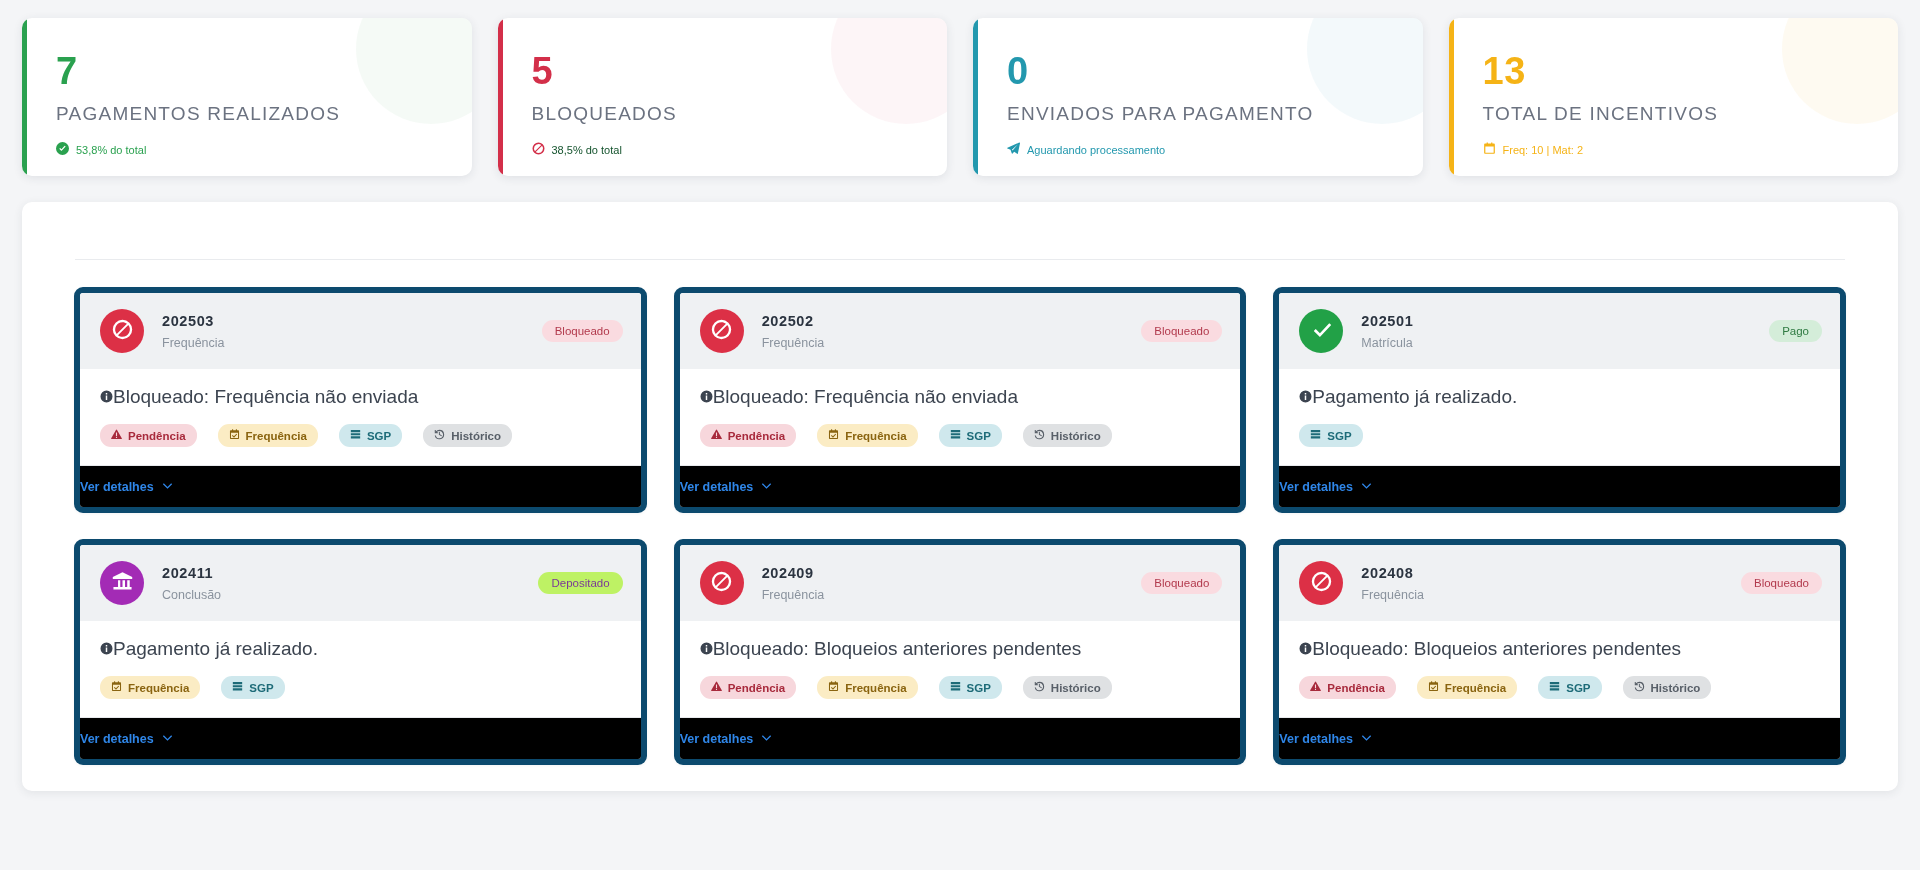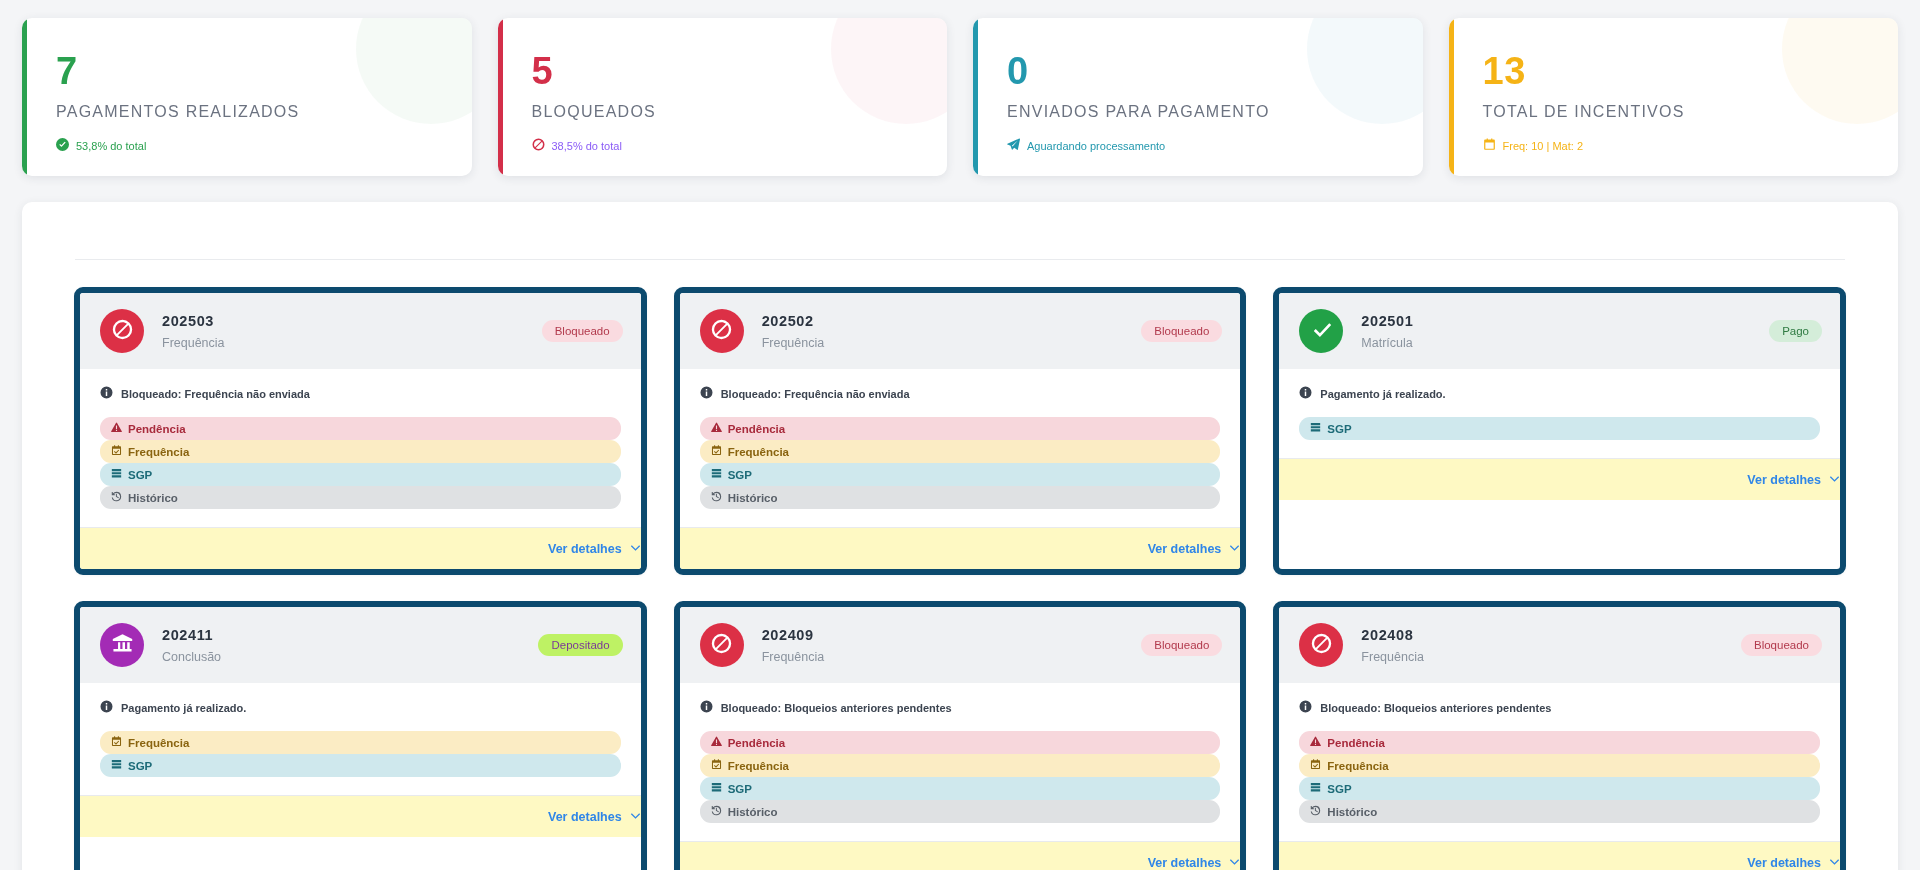--- a/index.html
+++ b/index.html
@@ -21,21 +21,21 @@
   }
   .stat-accent {
     position: absolute; left: 0; top: 0; bottom: 0; width: 5px; border-radius: 10px 0 0 10px;
   }
   .stat-blob {
     position: absolute; right: -34px; top: -44px;
     width: 150px; height: 150px; border-radius: 50%; opacity: .42;
   }
   .stat-value { font-size: 38px; font-weight: bold; line-height: 1; letter-spacing: .5px; }
   .stat-label {
-    margin-top: 13px; font-size: 16px; letter-spacing: 1.25px;
+    margin-top: 13px; font-size: 19px; letter-spacing: 1.25px;
     color: #6b7280; text-transform: uppercase;
   }
   .stat-sub {
     margin-top: 17px; font-size: 11px;
     display: flex; align-items: center; gap: 7px;
   }
   .stat-sub svg { width: 13px; height: 13px; flex: none; }
 
   
   .panel {
@@ -70,33 +70,33 @@
   }
   .inc-avatar svg { width: 21px; height: 21px; }
   .inc-id { font-size: 14.5px; font-weight: bold; color: #2b3440; letter-spacing: .6px; }
   .inc-type { margin-top: 7px; font-size: 12.5px; color: #8a939e; }
   .inc-status {
     position: absolute; right: 18px; top: 50%; transform: translateY(-50%);
     font-size: 11.5px; padding: 5px 13px; border-radius: 11px; white-space: nowrap;
   }
   .inc-body { padding: 17px 20px 18px 20px; }
   .inc-msg {
-    font-size: 11px; color: #3c4busy; color: #3c4450;
-    display: flex; align-items: center; gap: 8px; font-weight: bold;
+    font-size: 19px; color: #3c4busy; color: #3c4450;
+    display: flex; align-items: center; 
   }
   .inc-msg svg { width: 13px; height: 13px; flex: none; }
-  .inc-tags { margin-top: 16px; display: flex; flex-wrap: wrap; gap: 0; flex-direction: column; }
+  .inc-tags { margin-top: 16px; display: flex; flex-wrap: wrap; gap: 21px; }
   .tag {
     display: flex; align-items: center; gap: 6px;
     font-size: 11.5px; font-weight: bold; padding: 5px 11px; border-radius: 11px;
   }
   .tag svg { width: 11px; height: 11px; flex: none; }
   .inc-foot {
-    border-top: 1px solid #e8eaed; background: #fef9c3;
-    text-align: right; padding: 11px 0 12px 0;
+    border-top: 1px solid #e8eaed; background: #000000;
+    text-align: left; padding: 11px 0 12px 0;
   }
   .inc-foot-link {
     font-size: 12.5px; font-weight: bold; color: #2f86e8;
     display: inline-flex; align-items: center; gap: 8px; cursor: pointer;
   }
   .inc-foot-link svg { width: 11px; height: 11px; }
 </style>
 </head>
 <body>
 
@@ -113,21 +113,21 @@
               <path d="M8 0a8 8 0 100 16A8 8 0 008 0zm3.9 5.6l-4.6 4.9a.8.8 0 01-1.2 0L4 8.4l1.1-1.1 1.6 1.6 4-4.4z"></path>
             </svg></span>
           <span>53,8% do total</span>
         </div>
       </div>
       <div class="stat-card">
         <div class="stat-accent" style="background:#d32f49"></div>
         <div class="stat-blob" style="background:#fbe7eb"></div>
         <div class="stat-value" style="color:#d32f49">5</div>
         <div class="stat-label">BLOQUEADOS</div>
-        <div class="stat-sub" style="color:#8b5cf6">
+        <div class="stat-sub" style="color:#14532d">
           <span><svg viewBox="0 0 16 16" fill="#d32f49" xmlns="http://www.w3.org/2000/svg">
               <path d="M8 .6A7.4 7.4 0 108 15.4 7.4 7.4 0 008 .6zm0 1.8c1.3 0 2.5.4 3.4 1.2l-7.8 7.8A5.6 5.6 0 018 2.4zm0 11.2c-1.3 0-2.5-.4-3.4-1.2l7.8-7.8A5.6 5.6 0 018 13.6z"></path>
             </svg></span>
           <span>38,5% do total</span>
         </div>
       </div>
       <div class="stat-card">
         <div class="stat-accent" style="background:#2398ae"></div>
         <div class="stat-blob" style="background:#e2f1f5"></div>
         <div class="stat-value" style="color:#2398ae">0</div>

